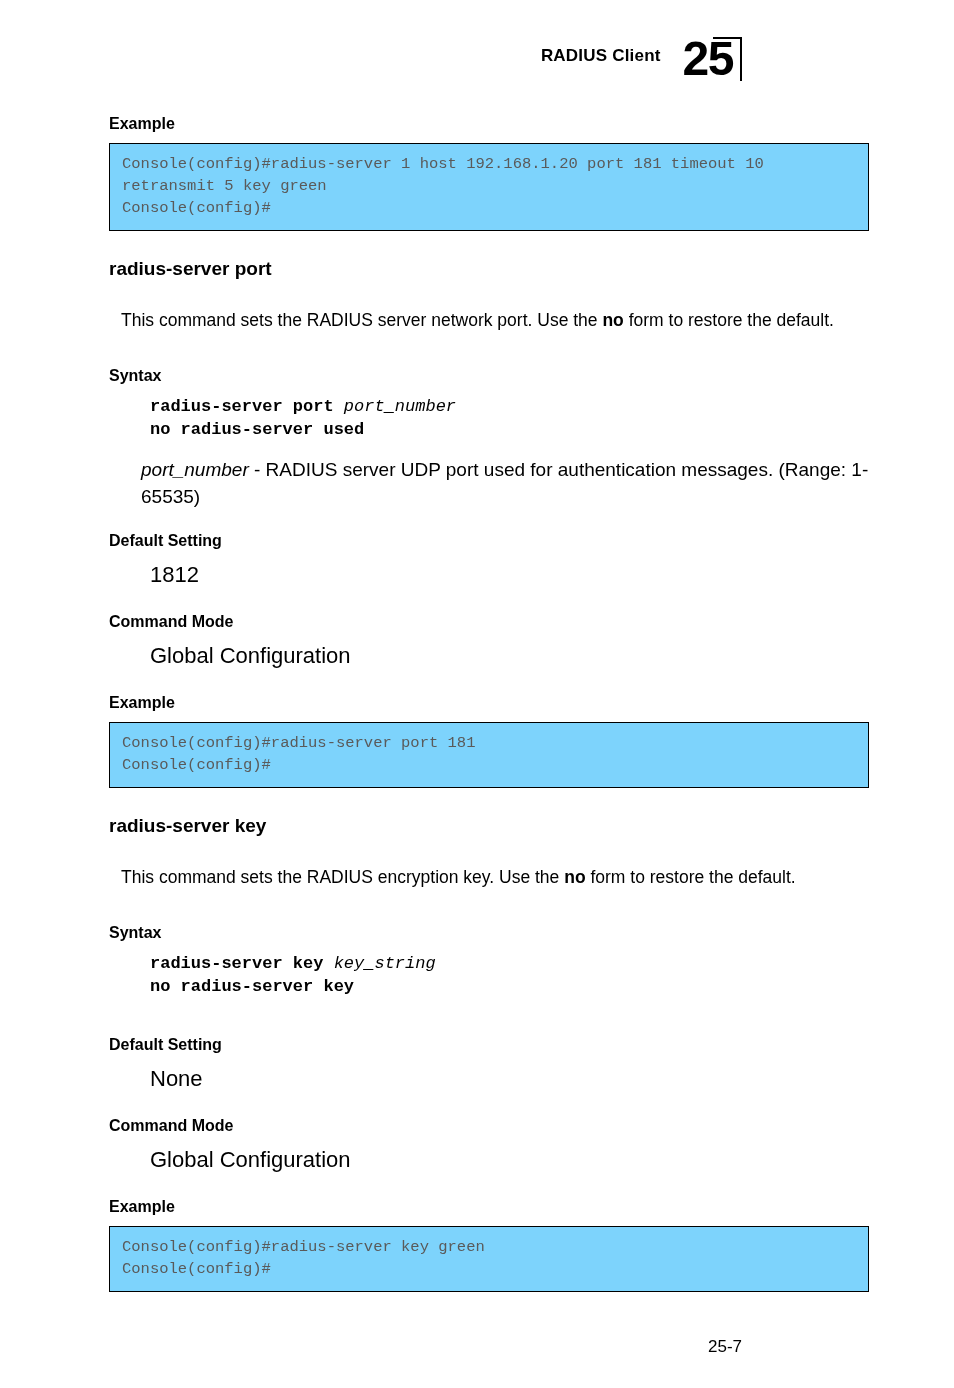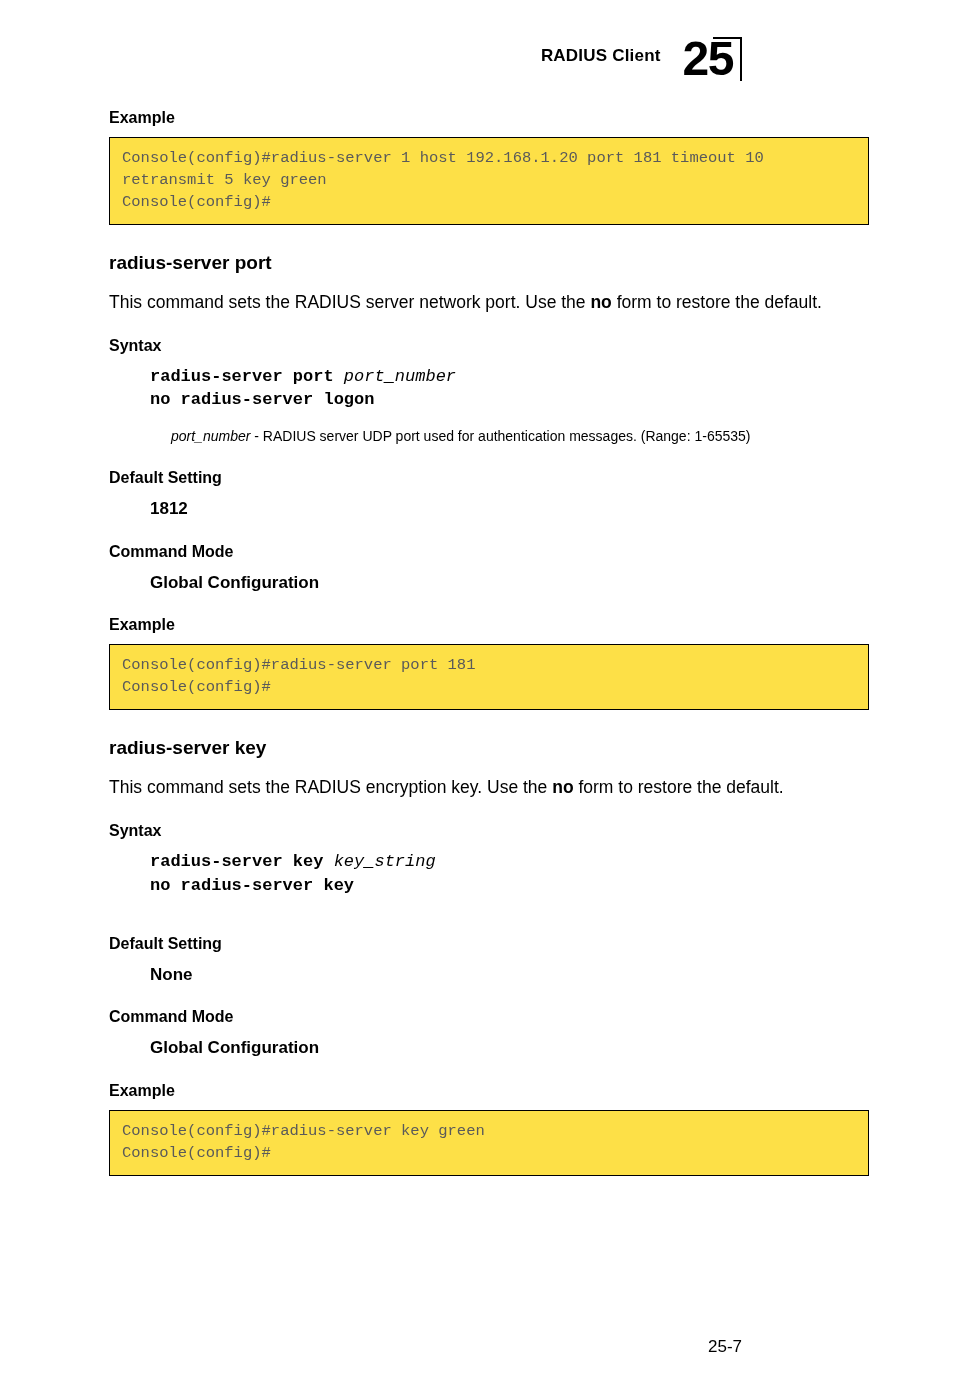--- a/index.html
+++ b/index.html
@@ -67,53 +67,52 @@
     top: 3px;
     width: 2px;
     height: 44px;
     background: #000;
   }
 
   
   .content {
     position: absolute;
     left: 109px;
-    top: 108px;
+    top: 114px;
     width: 760px;
   }
 
   h2.section-head {
     font-size: 19px;
     font-weight: bold;
     margin: 0;
     line-height: 1.2;
   }
   h3.sub-head {
     font-size: 16px;
     font-weight: bold;
     margin: 0;
     line-height: 1.25;
   }
 
   .para {
     font-size: 17.5px;
     line-height: 1.42;
-    margin: 0;
+    margin: 12px;
   }
   .para b { font-weight: bold; }
 
   .indent-1 {
     margin-left: 41px;
-    font-size: 17px;
+    font-size: 22px;
     line-height: 1.40;
-    font-weight: bold;
   }
   .indent-2 {
-    margin-left: 62px;
-    font-size: 14px;
+    margin-left: 32px;
+    font-size: 19px;
     line-height: 1.40;
   }
   .syntax-line {
     font-weight: bold;
     font-size: 17px;
     font-family: Liberation Mono, monospace;
   }
   .syntax-line i {
     font-weight: normal;
     font-style: italic;
@@ -124,21 +123,21 @@
   .code-box {
     border: 1.6px solid #000000;
     box-sizing: border-box;
     padding: 9px 12px 11px 12px;
     font-family: "Liberation Mono", monospace;
     font-size: 15.5px;
     line-height: 1.42;
     color: #5a5a5a;
     white-space: pre-wrap;
     word-break: break-word;
-    background: #fde047;
+    background: #7dd3fc;
   }
 
   
   .gap-sm  { height: 9px; }
   .gap-md  { height: 15px; }
   .gap-lg  { height: 21px; }
   .gap-xl  { height: 27px; }
 
   
   .page-footer {
@@ -173,21 +172,21 @@
     <div class="gap-xl"></div>
 
     <h2 class="section-head">radius-server port</h2>
     <div class="gap-md"></div>
     <p class="para"><span>This command sets the RADIUS server network port. Use the </span><b>no</b><span> form to restore the default.</span></p>
 
     <div class="gap-lg"></div>
     <h3 class="sub-head">Syntax</h3>
     <div class="gap-sm"></div>
     <div class="indent-1 syntax-line"><span>radius-server port </span><i>port_number</i></div>
-    <div class="indent-1 syntax-line">no radius-server logon</div>
+    <div class="indent-1 syntax-line">no radius-server used</div>
     <div class="gap-md"></div>
     <div class="indent-2 param-desc"><i>port_number</i><span> - RADIUS server UDP port used for authentication messages. (Range: 1-65535)</span></div>
 
     <div class="gap-lg"></div>
     <h3 class="sub-head">Default Setting</h3>
     <div class="gap-sm"></div>
     <div class="indent-1">1812</div>
 
     <div class="gap-lg"></div>
     <h3 class="sub-head">Command Mode</h3>

